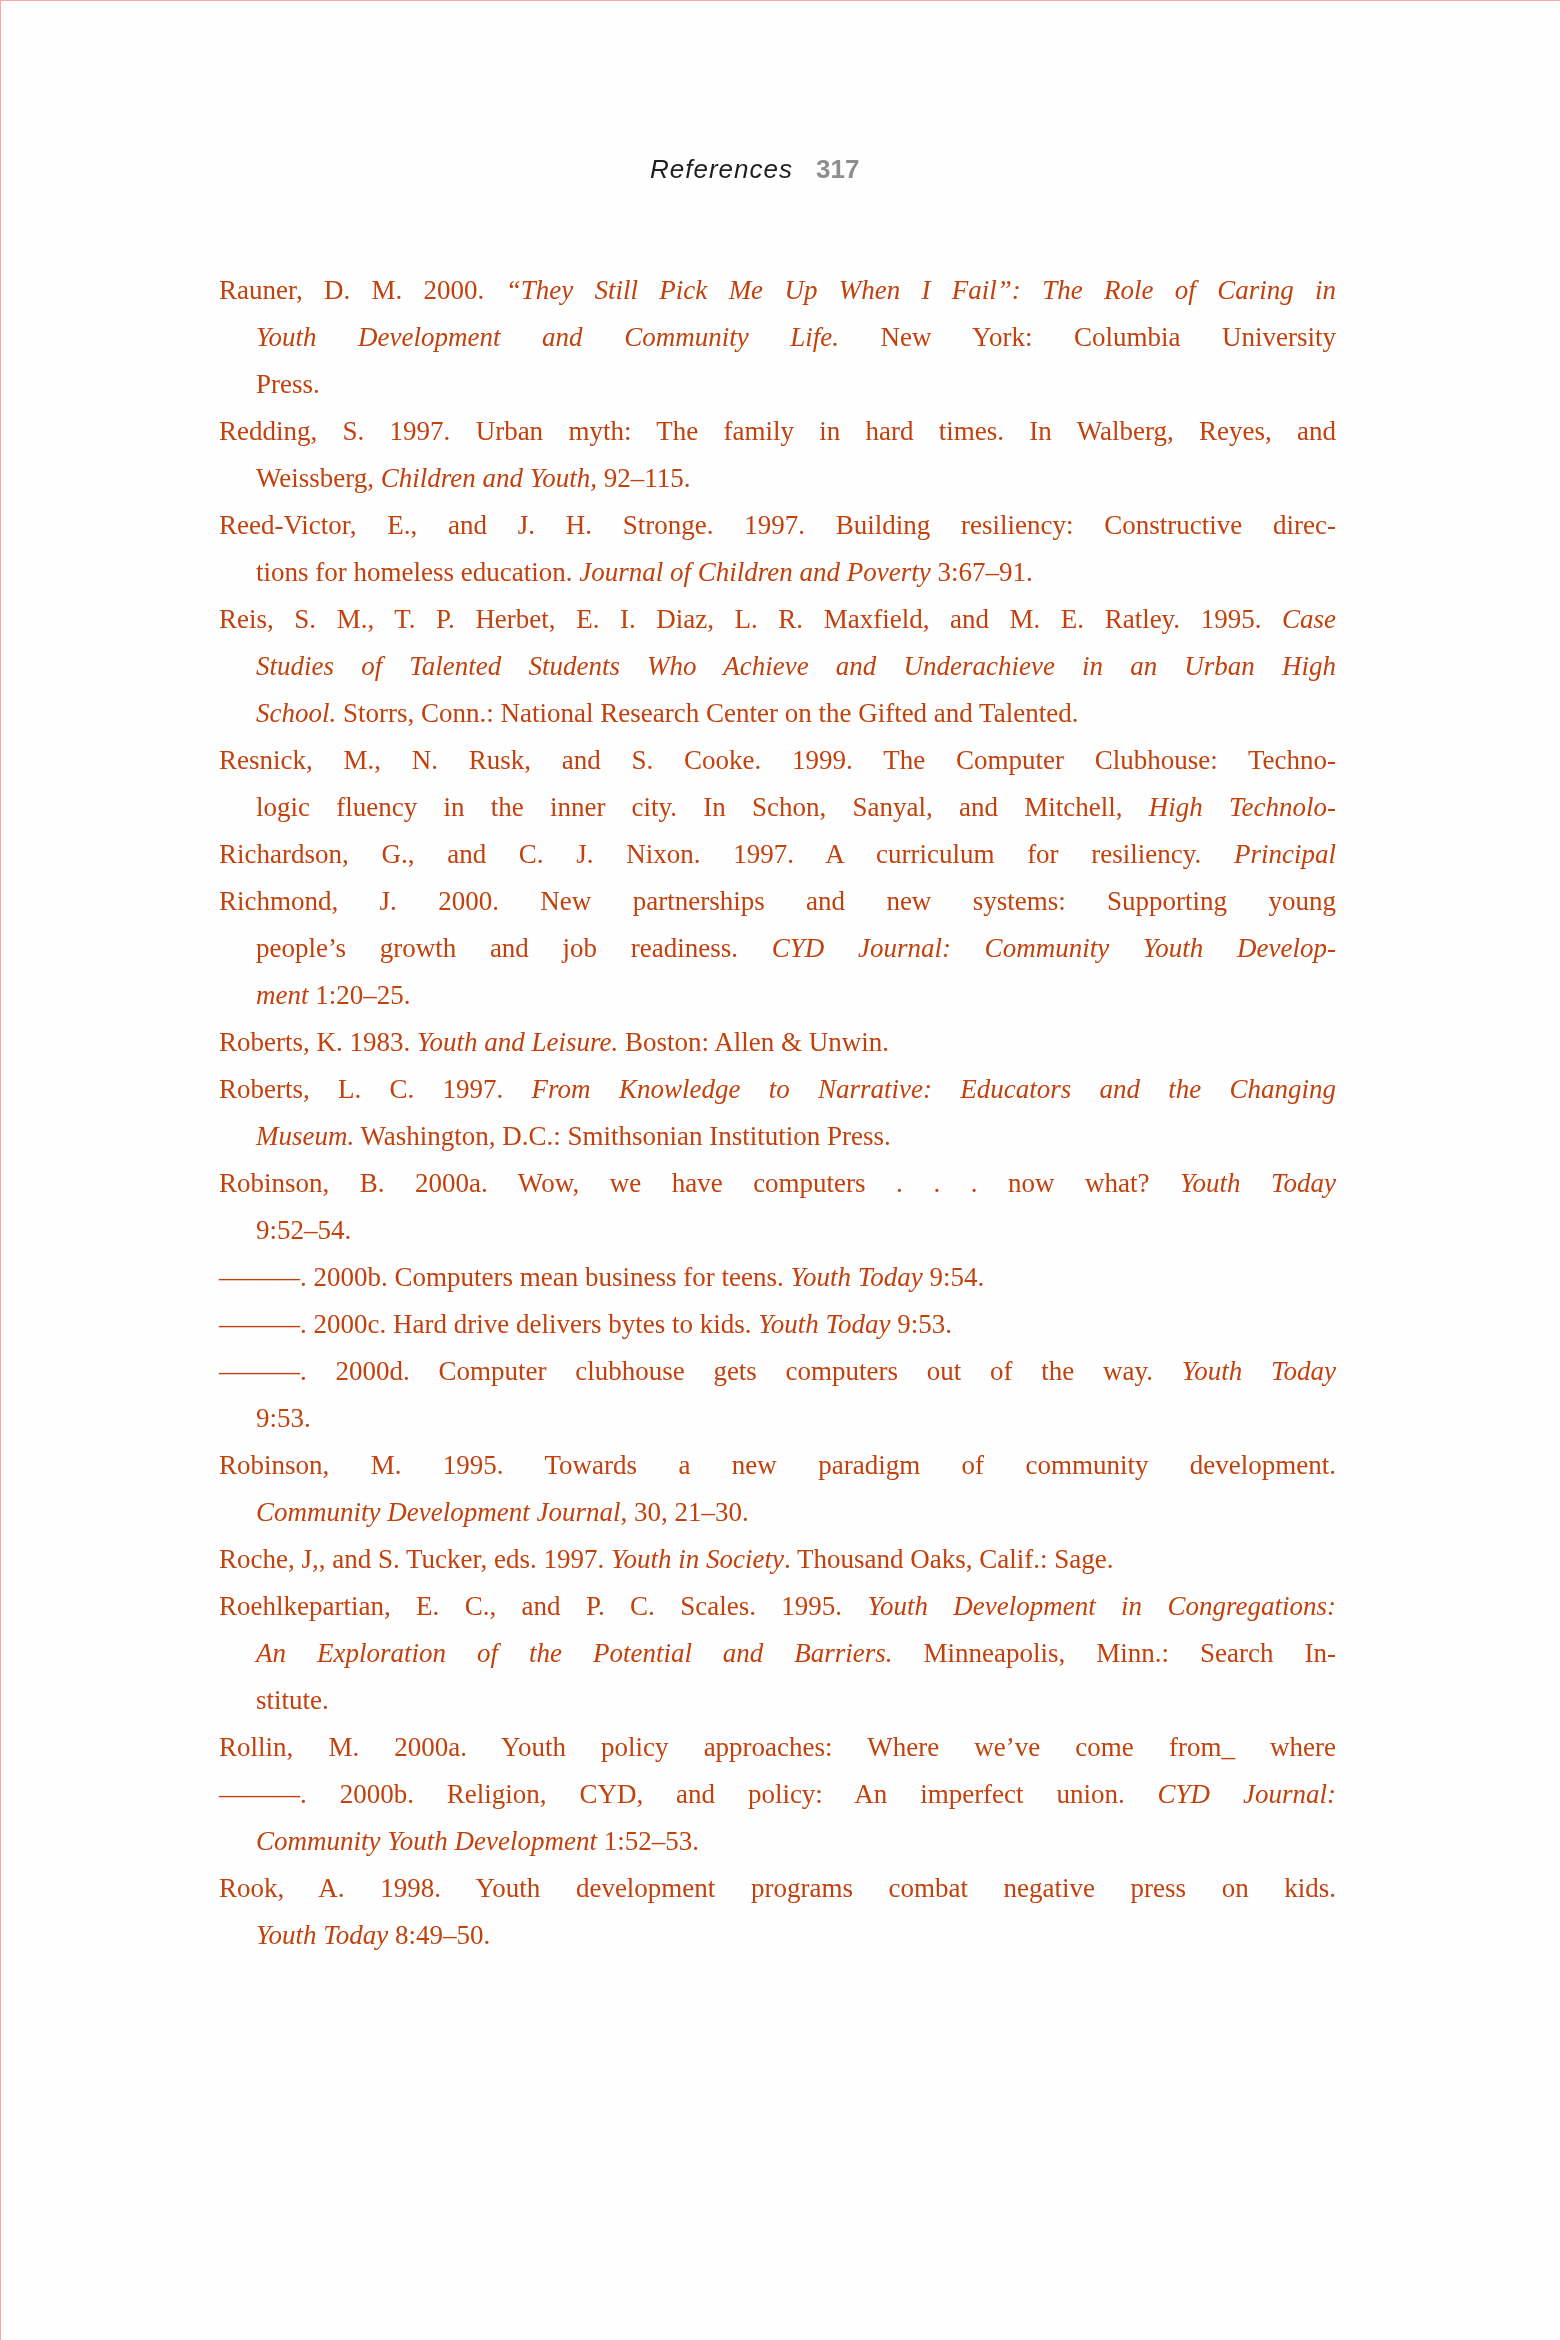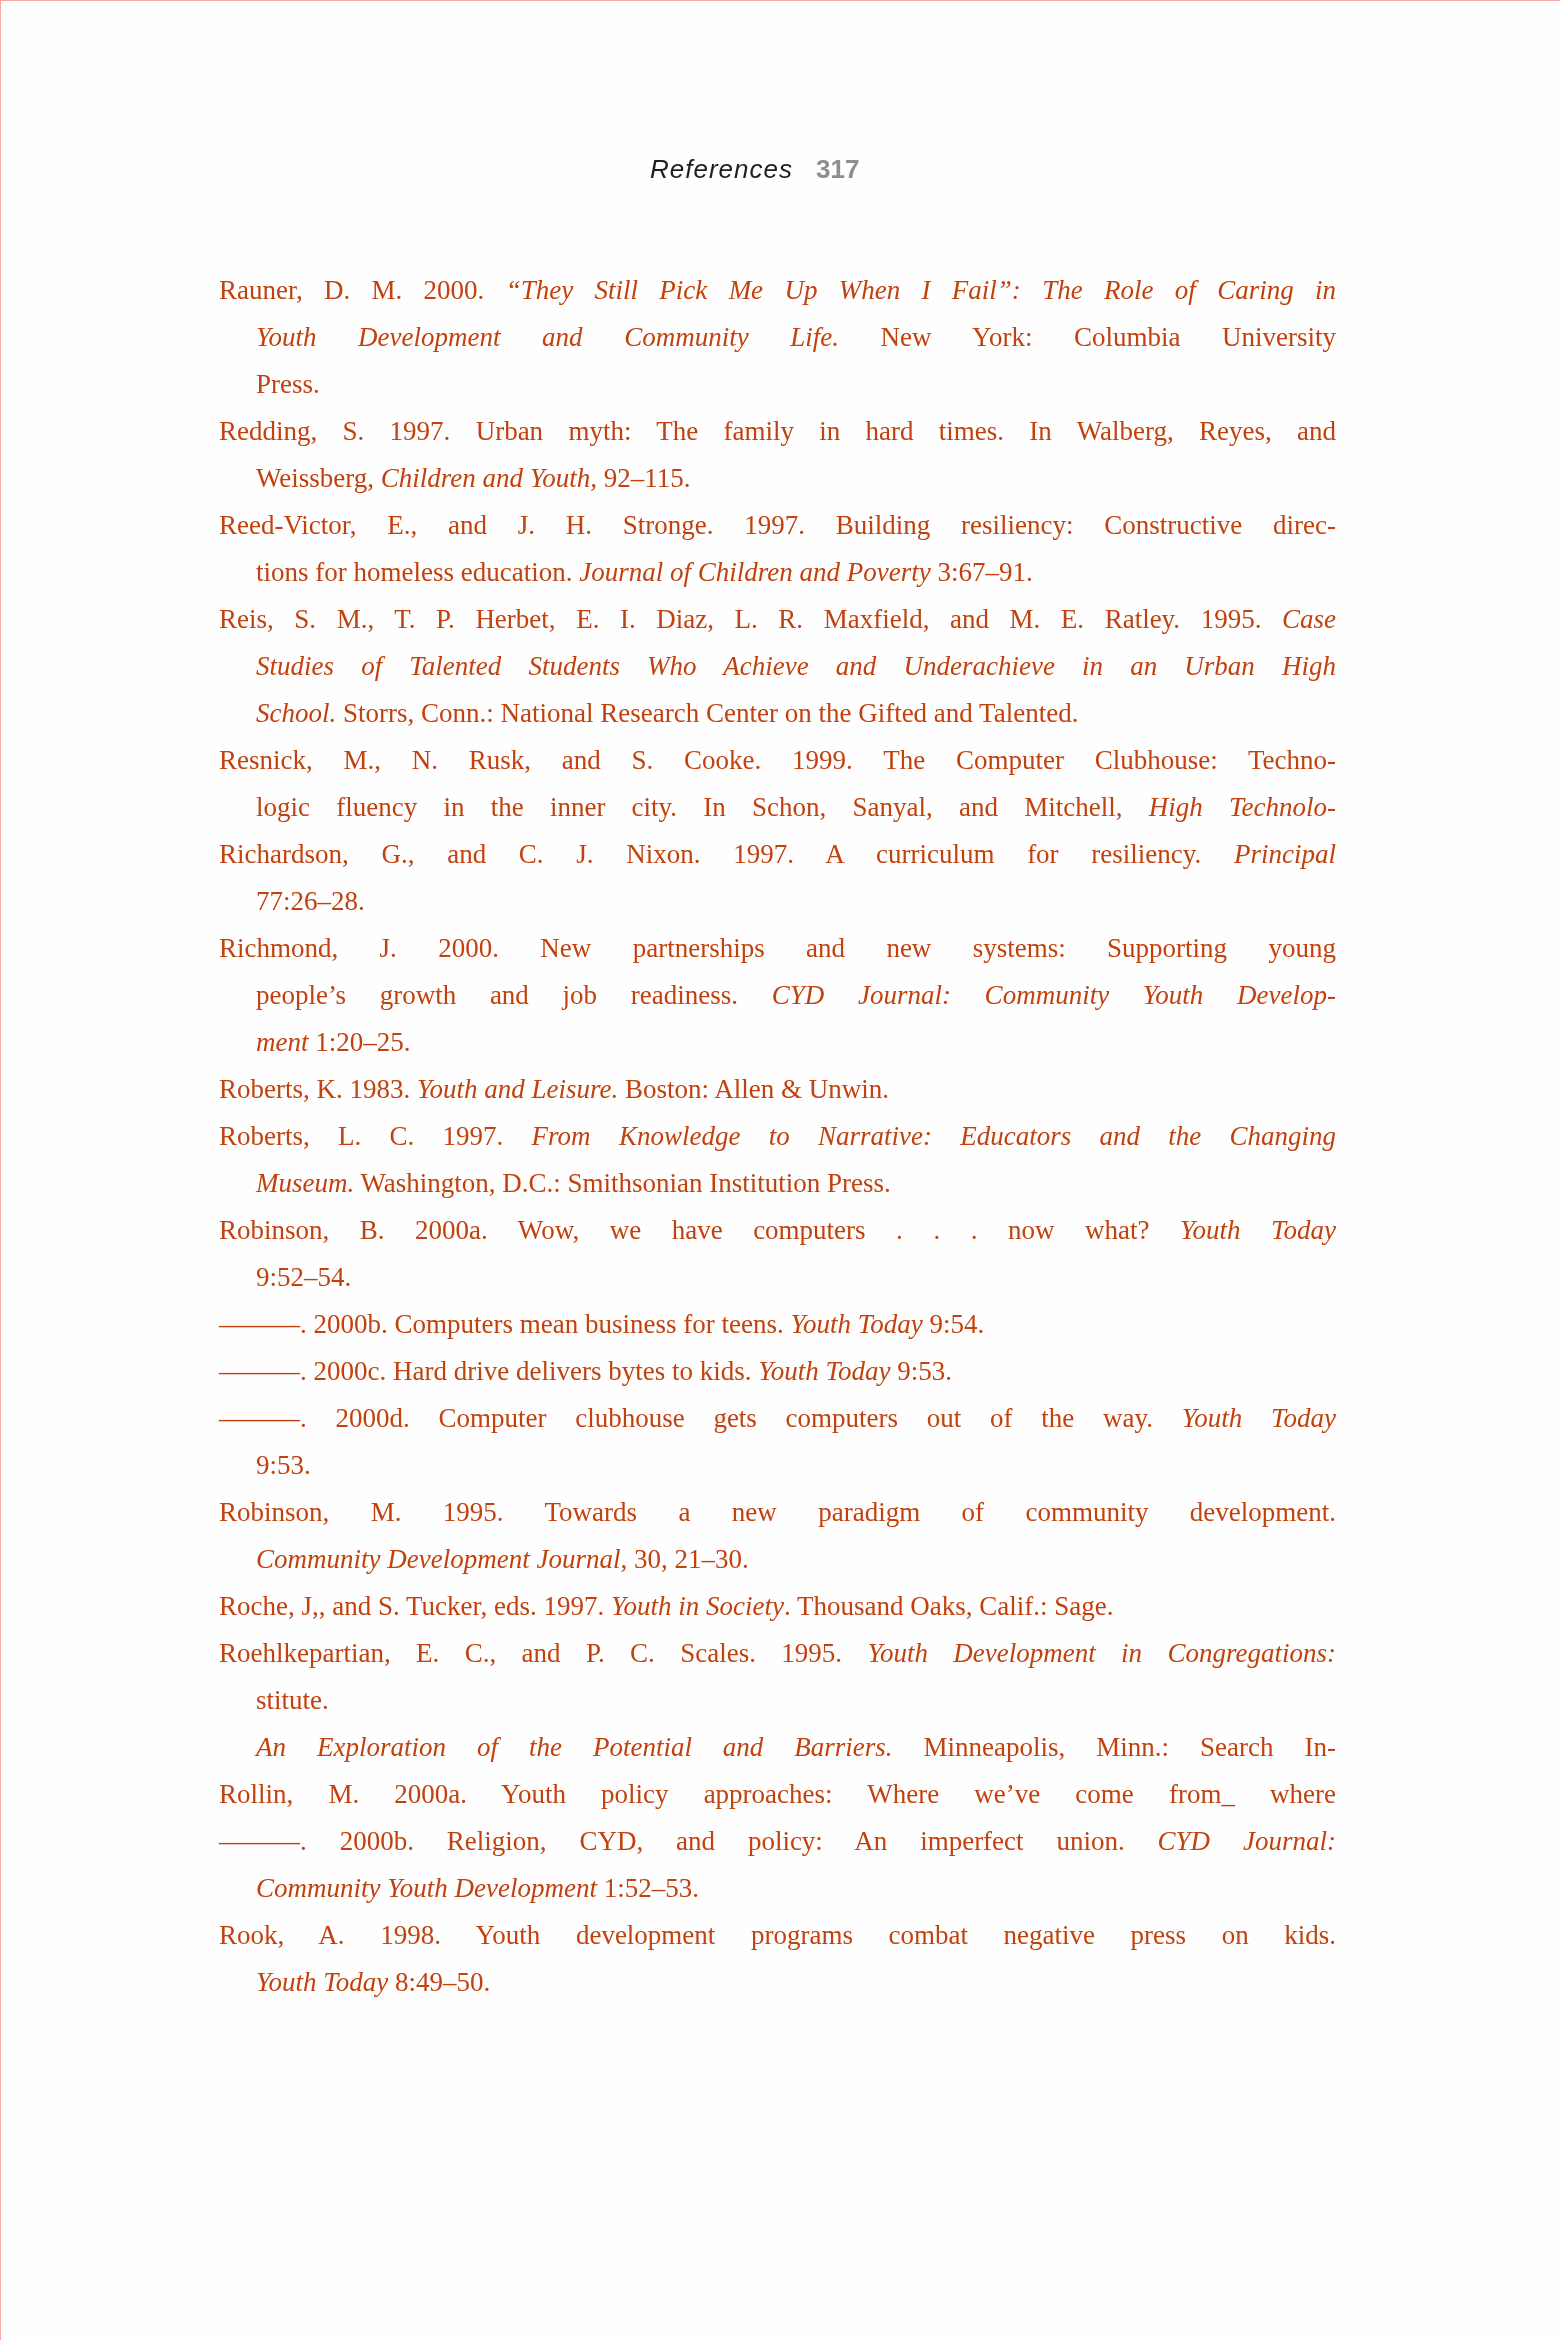--- a/index.html
+++ b/index.html
@@ -73,21 +73,20 @@
         <div class="line just"><span>Reis, S. M., T. P. Herbet, E. I. Diaz, L. R. Maxfield, and M. E. Ratley. 1995. </span><span class="it">Case</span></div>
         <div class="line cont just"><span class="it">Studies of Talented Students Who Achieve and Underachieve in an Urban High</span></div>
         <div class="line cont"><span class="it">School.</span><span> Storrs, Conn.: National Research Center on the Gifted and Talented.</span></div>
       </div>
       <div class="entry">
         <div class="line just"><span>Resnick, M., N. Rusk, and S. Cooke. 1999. The Computer Clubhouse: Techno-</span></div>
         <div class="line cont just"><span>logic fluency in the inner city. In Schon, Sanyal, and Mitchell, </span><span class="it">High Technolo-</span></div>
       </div>
       <div class="entry">
         <div class="line just"><span>Richardson, G., and C. J. Nixon. 1997. A curriculum for resiliency. </span><span class="it">Principal</span></div>
-        <div class="line cont"><span>77:26–28.</span></div>
       </div>
       <div class="entry">
         <div class="line just"><span>Richmond, J. 2000. New partnerships and new systems: Supporting young</span></div>
         <div class="line cont just"><span>people’s growth and job readiness. </span><span class="it">CYD Journal: Community Youth Develop-</span></div>
         <div class="line cont"><span class="it">ment</span><span> 1:20–25.</span></div>
       </div>
       <div class="entry">
         <div class="line"><span>Roberts, K. 1983. </span><span class="it">Youth and Leisure.</span><span> Boston: Allen &amp; Unwin.</span></div>
       </div>
       <div class="entry">
@@ -110,22 +109,22 @@
       </div>
       <div class="entry">
         <div class="line just"><span>Robinson, M. 1995. Towards a new paradigm of community development.</span></div>
         <div class="line cont"><span class="it">Community Development Journal</span><span>, 30, 21–30.</span></div>
       </div>
       <div class="entry">
         <div class="line"><span>Roche, J,, and S. Tucker, eds. 1997. </span><span class="it">Youth in Society</span><span>. Thousand Oaks, Calif.: Sage.</span></div>
       </div>
       <div class="entry">
         <div class="line just"><span>Roehlkepartian, E. C., and P. C. Scales. 1995. </span><span class="it">Youth Development in Congregations:</span></div>
+        <div class="line cont just"><span class="it">An Exploration of the Potential and Barriers.</span><span> Minneapolis, Minn.: Search In-</span></div>
         <div class="line cont"><span>stitute.</span></div>
-        <div class="line cont just"><span class="it">An Exploration of the Potential and Barriers.</span><span> Minneapolis, Minn.: Search In-</span></div>
       </div>
       <div class="entry">
         <div class="line just"><span>Rollin, M. 2000a. Youth policy approaches: Where we’ve come from_ where</span></div>
       </div>
       <div class="entry">
         <div class="line just"><span>———. 2000b. Religion, CYD, and policy: An imperfect union. </span><span class="it">CYD Journal:</span></div>
         <div class="line cont"><span class="it">Community Youth Development</span><span> 1:52–53.</span></div>
       </div>
       <div class="entry">
         <div class="line just"><span>Rook, A. 1998. Youth development programs combat negative press on kids.</span></div>

